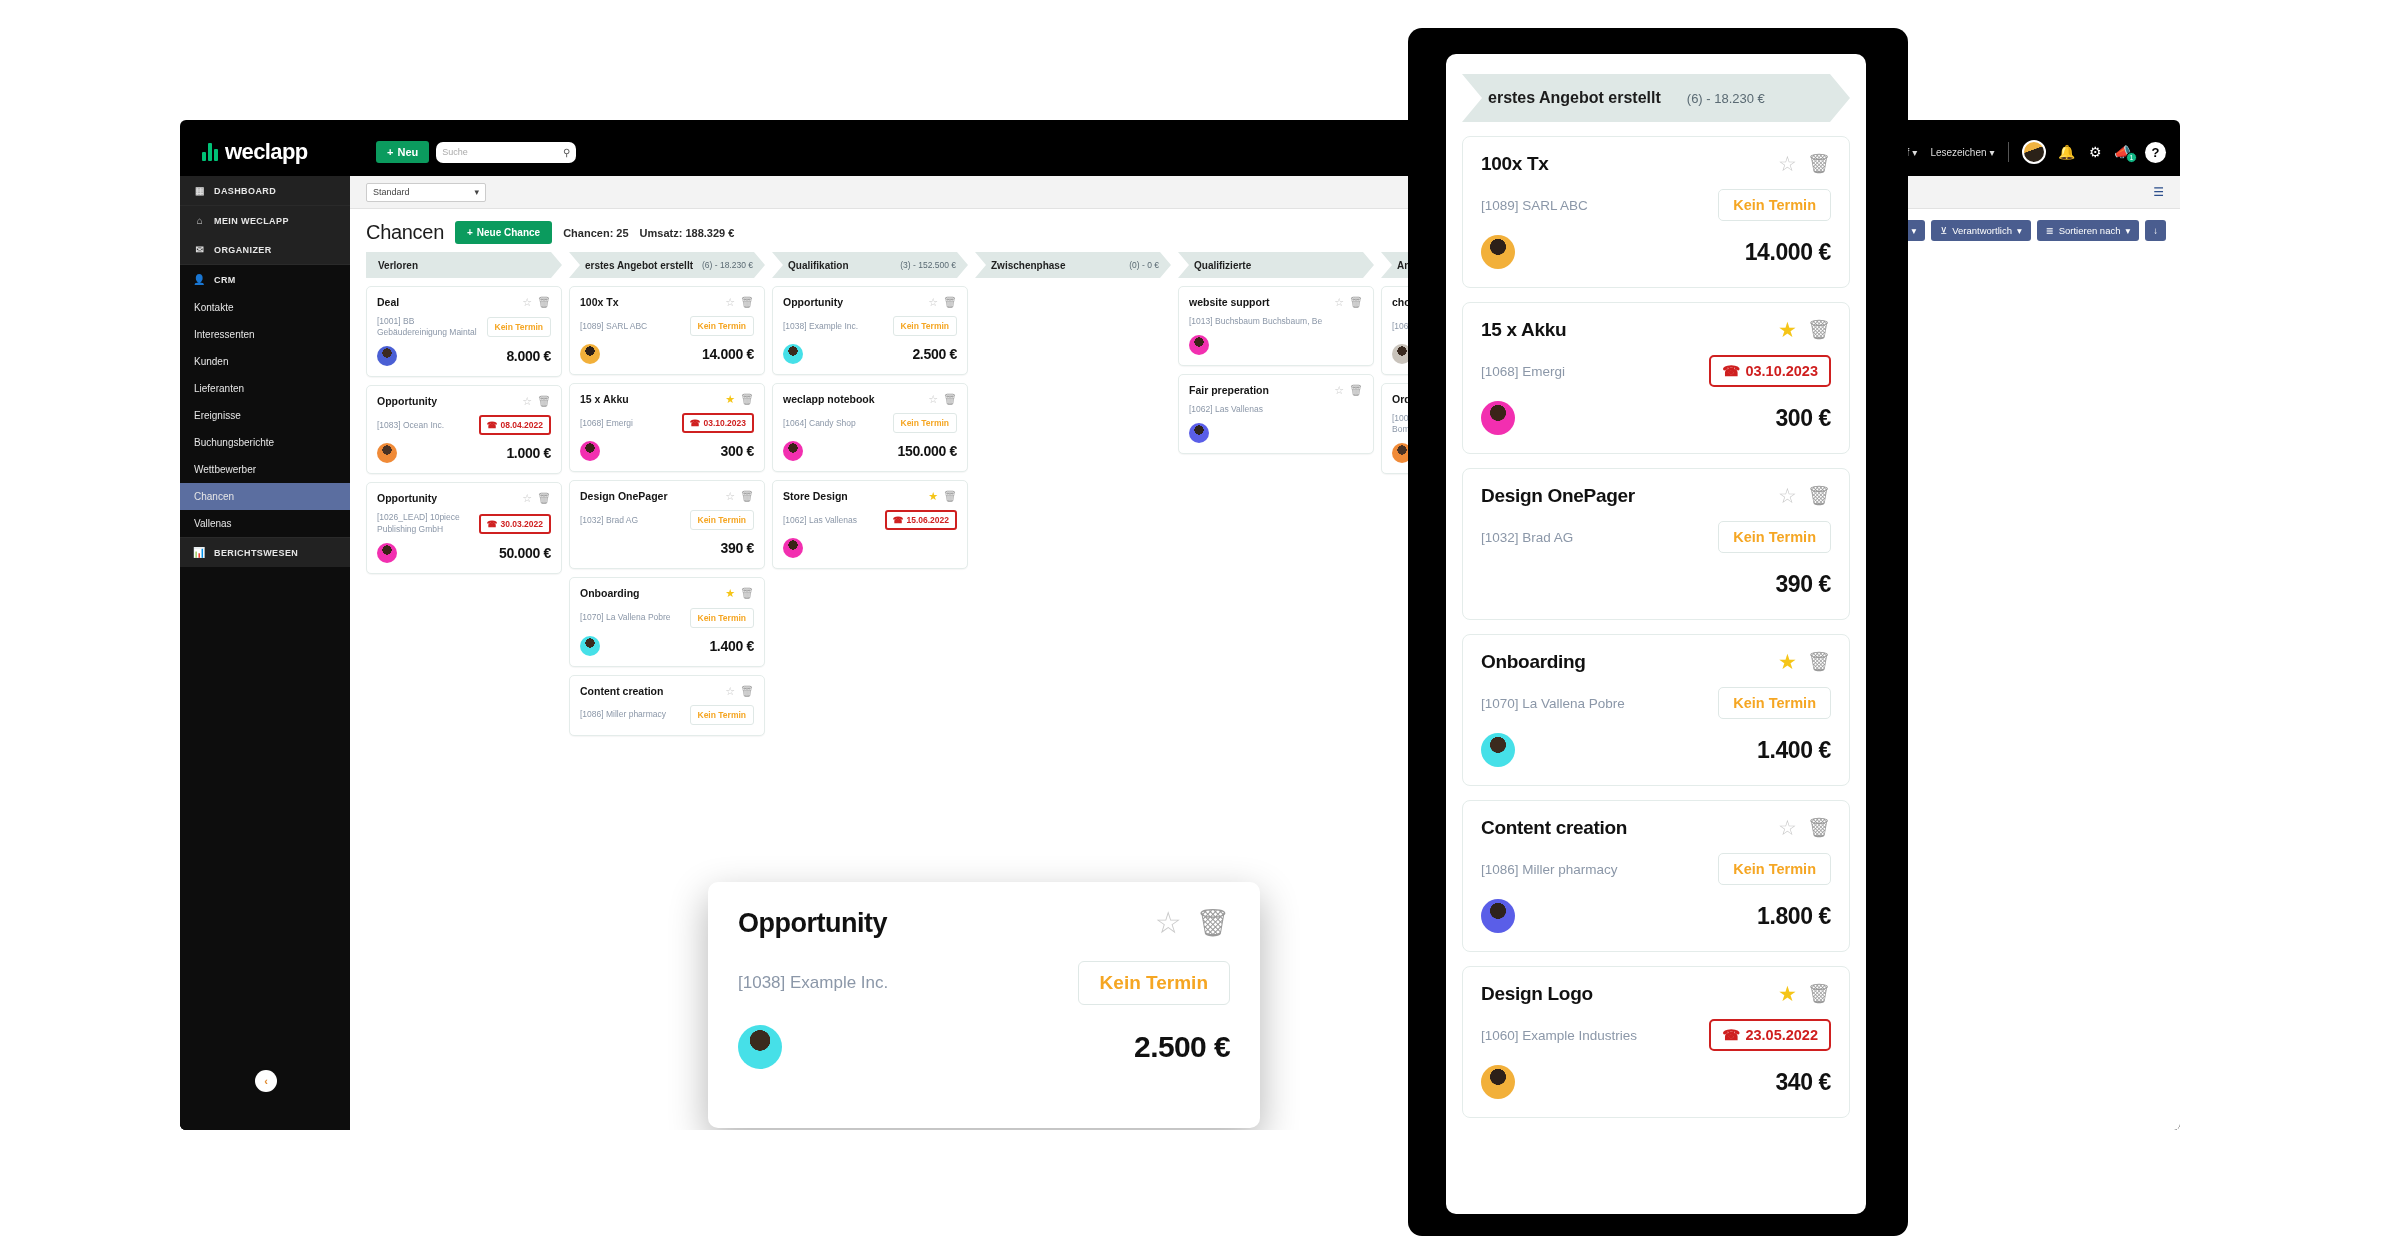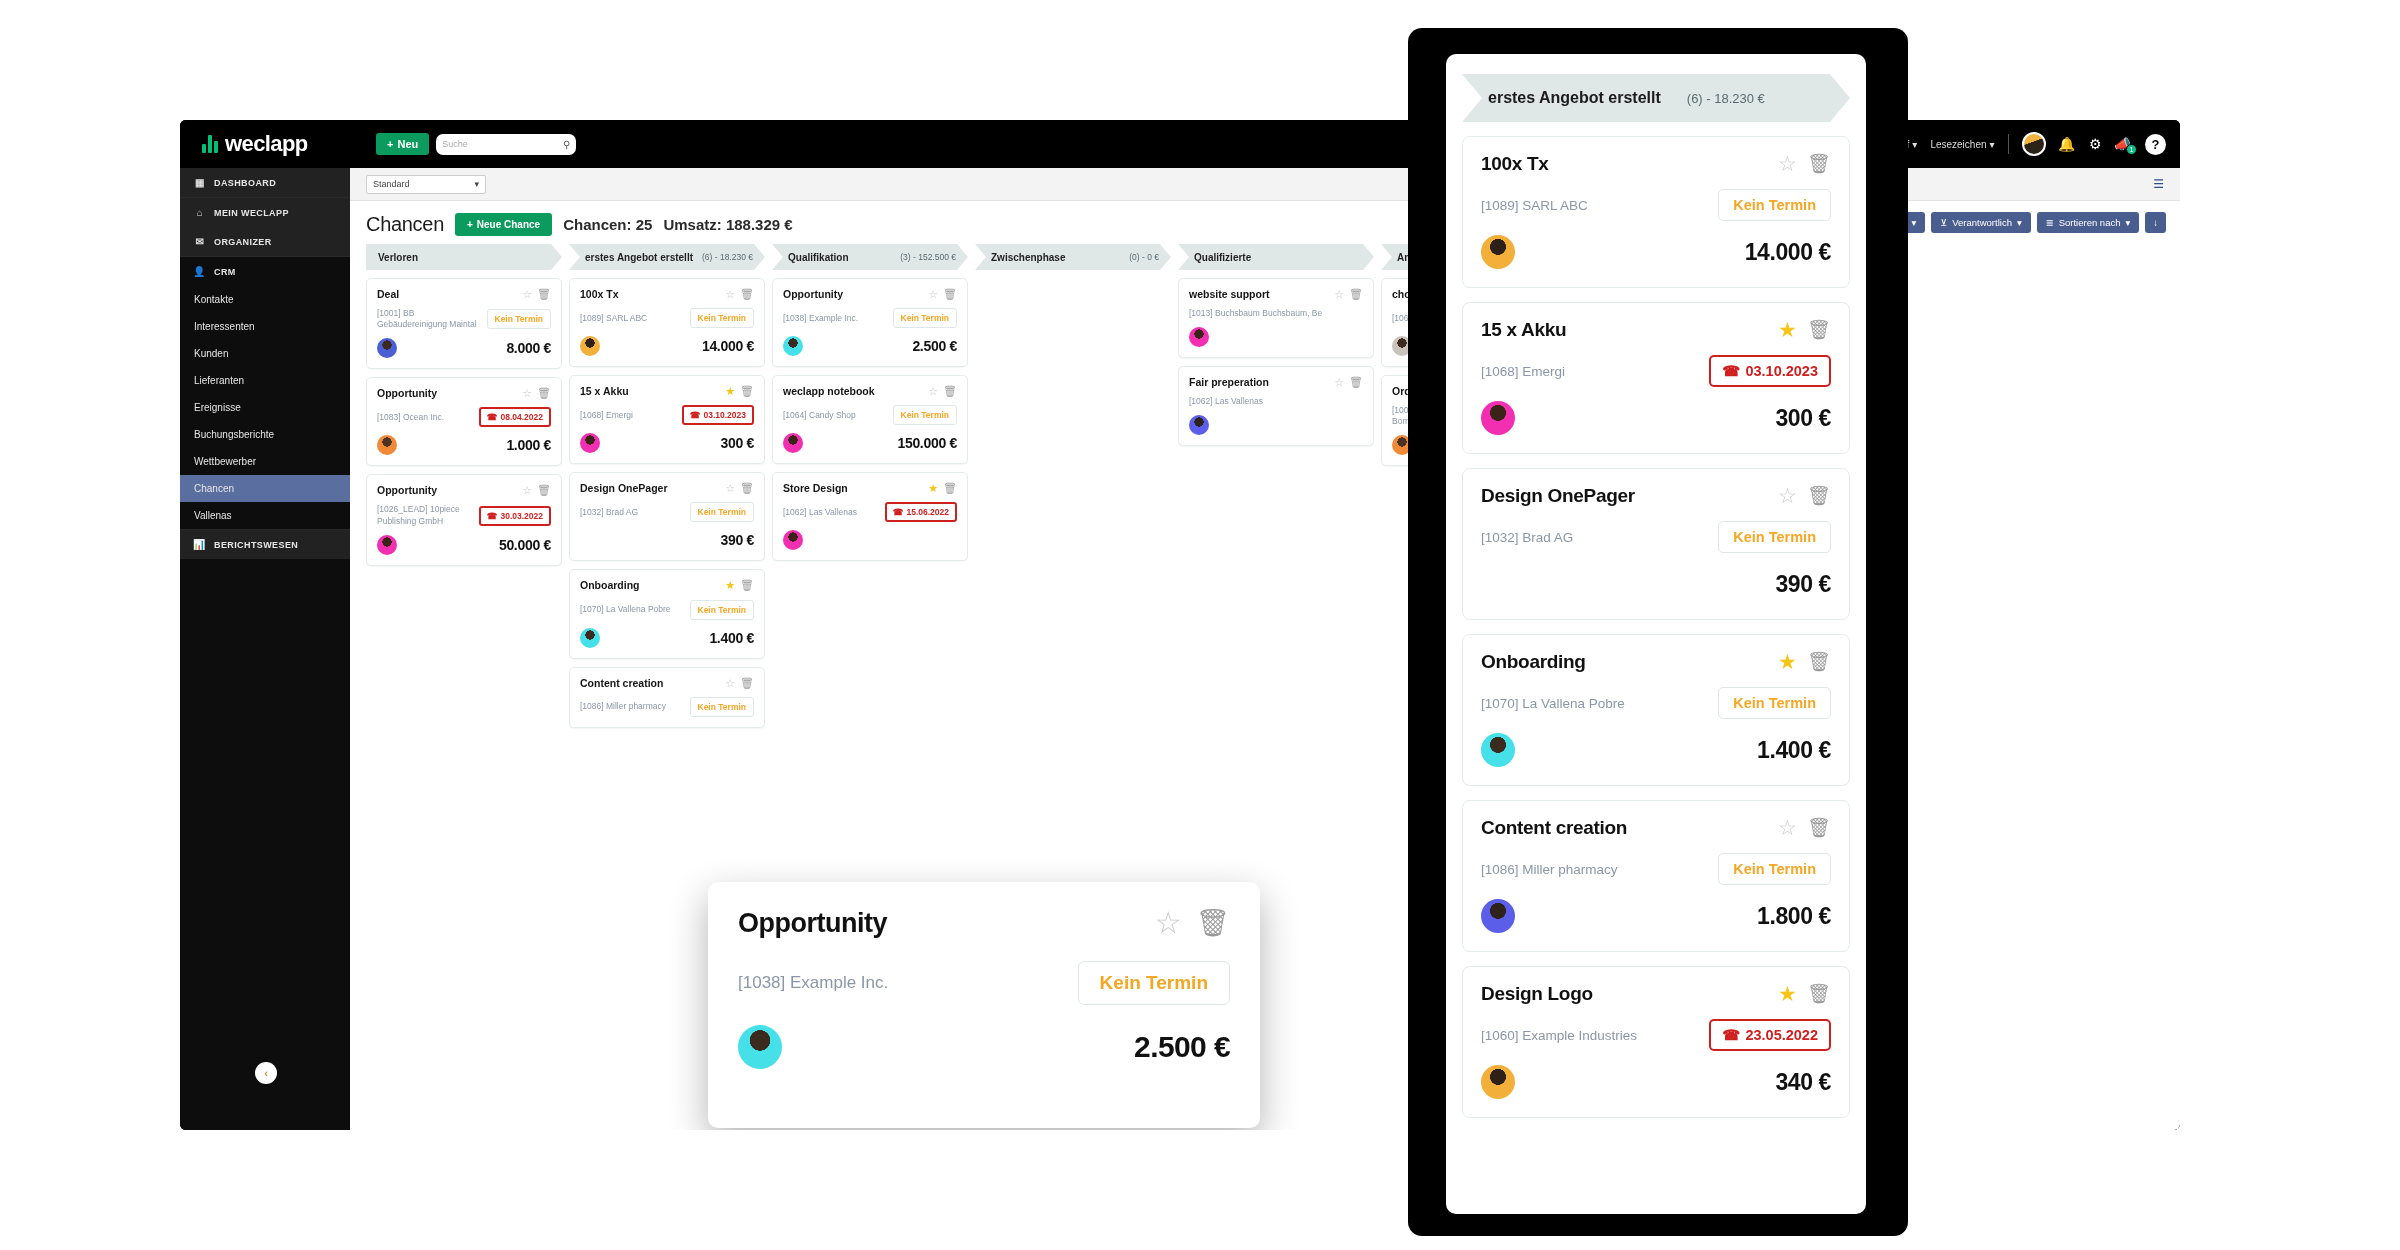--- a/index.html
+++ b/index.html
@@ -15,21 +15,21 @@
   .laptop {
     position: absolute;
     left: 180px; top: 120px;
     width: 2000px; height: 1010px;
     background: #000;
     border-radius: 6px;
     overflow: hidden;
   }
   .app {
     position: absolute;
-    left: 0; top: 0;
+    left: 0; top: 8px;
     width: 2000px; height: 1010px;
     background: #0c0c0c;
     display: flex;
     flex-direction: column;
   }
   
   .topbar {
     height: 48px;
     background: #000;
     display: flex; align-items: center;
@@ -125,21 +125,21 @@
 
   .page-head {
     padding: 12px 16px 8px 16px;
     display:flex; align-items:center; gap:11px; flex:none;
   }
   .page-title { font-size:20px; color:#1c1c1c; letter-spacing:-.3px; }
   .btn-neue-chance {
     background:#0b9b5e; color:#fff; font-size:10px; font-weight:bold;
     border-radius:3px; padding:6px 12px; display:flex; align-items:center; gap:4px;
   }
-  .stat { font-size:15px; font-weight:bold; color:#2b2b2b; }
+  .stat { font-size:11px; font-weight:bold; color:#2b2b2b; }
   .head-right {
     position:absolute; right:14px; top: 44px;
     display:flex; align-items:center; gap:6px;
   }
   .pill {
     background:#4a5d8f; color:#fff; font-size:9.5px;
     border-radius:3px; padding:5px 9px;
     display:flex; align-items:center; gap:5px; white-space:nowrap;
   }
   .pill.sq { padding:5px 8px; }

